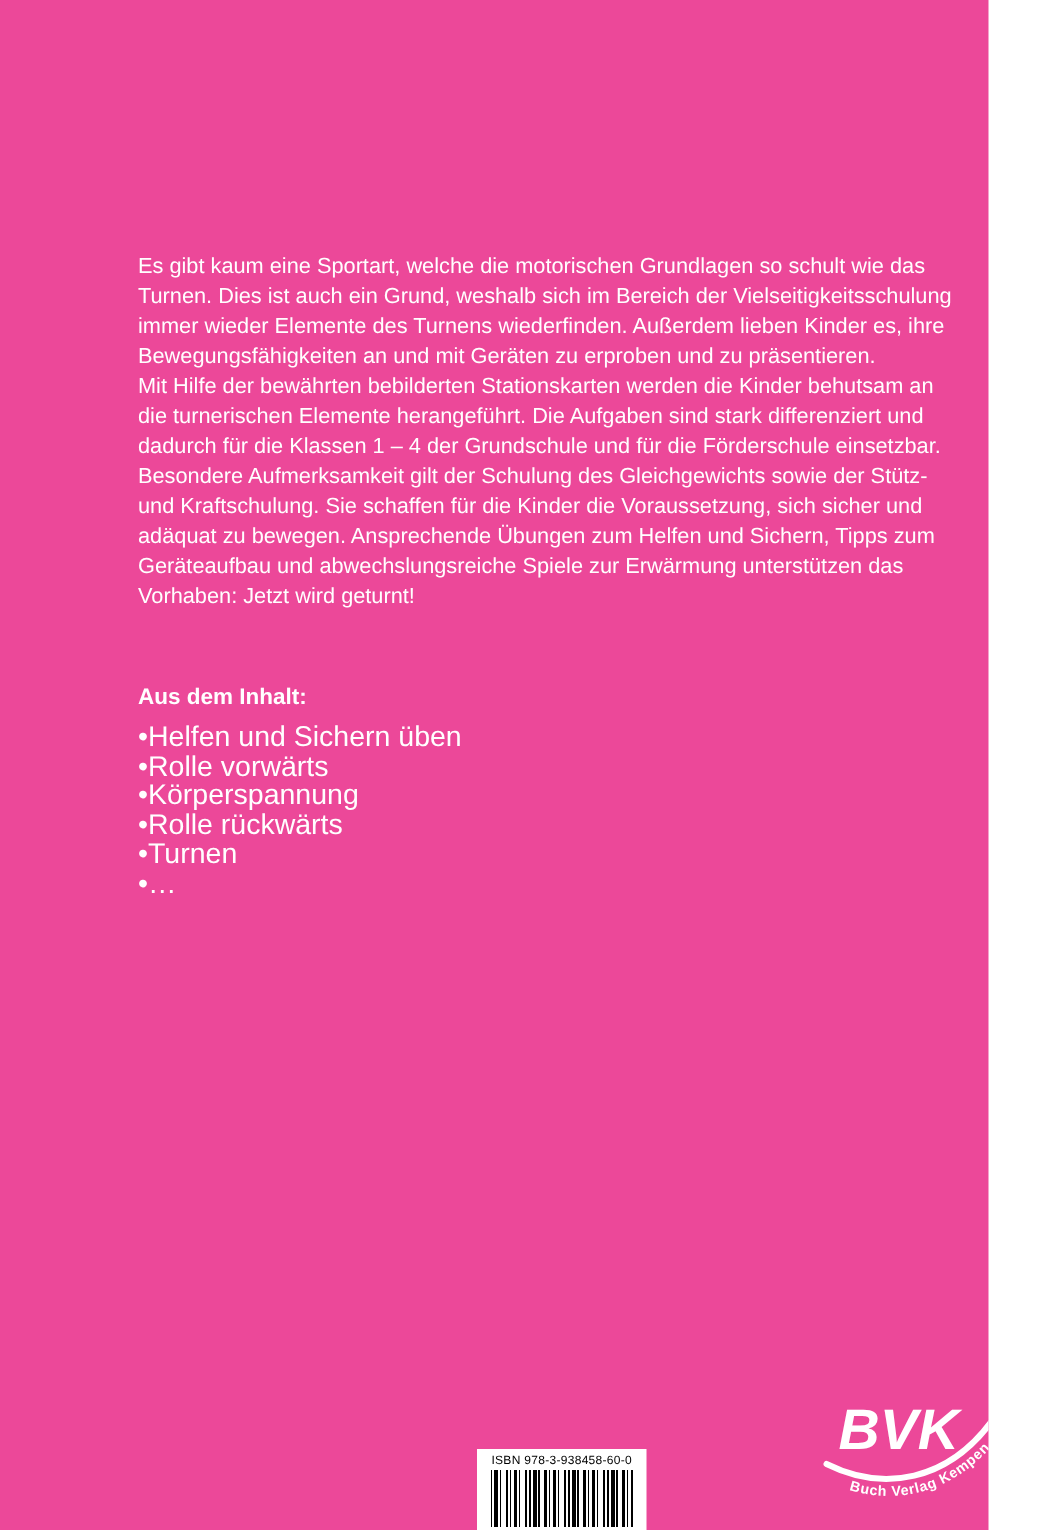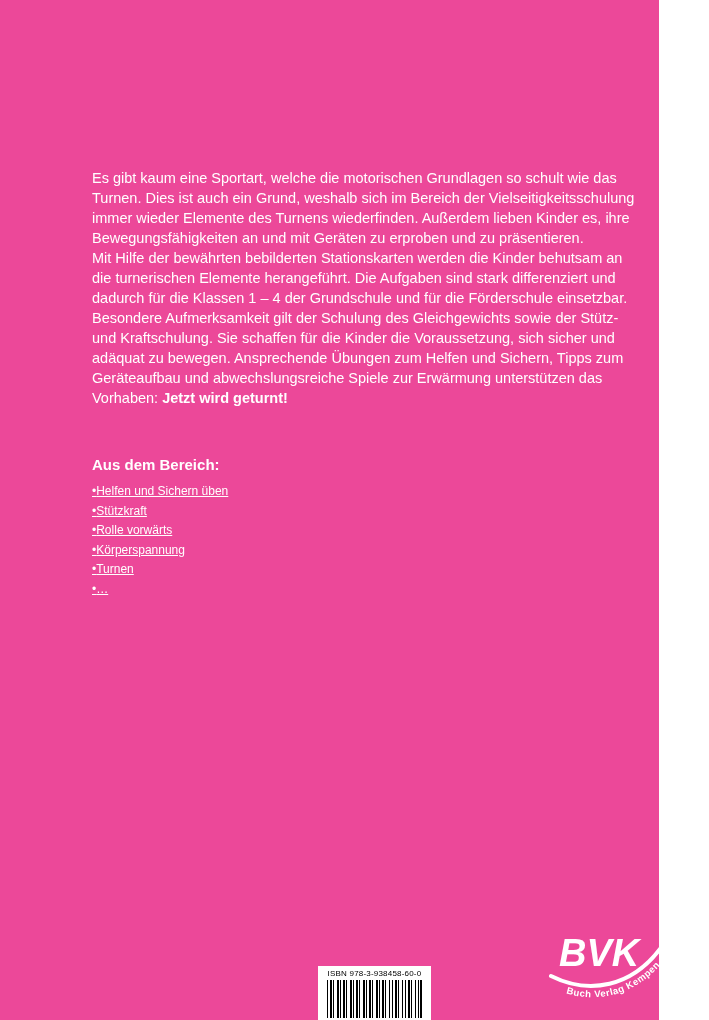--- a/index.html
+++ b/index.html
@@ -17,39 +17,38 @@
   .intro {
     position: absolute;
     left: 92px;
     top: 168px;
     width: 548px;
     color: #ffffff;
     font-size: 14.5px;
     line-height: 20px;
   }
   .para { margin: 0; }
-  .para strong { font-weight: bold; }
+  .para strong { font-weight: normal; }
 
   .contents {
     position: absolute;
     left: 92px;
     top: 456px;
     width: 548px;
     color: #ffffff;
   }
   .contents-heading {
     font-weight: bold;
     font-size: 15px;
     margin-bottom: 9px;
   }
   .contents-list {
     list-style: none;
-    font-size: 12px;
+    font-size: 19px;
     line-height: 19.5px;
-    text-decoration: underline;
   }
   .contents-item::before { content: "\2022 "; }
 
   .barcode-box {
     position: absolute;
     left: 318px;
     top: 966px;
     width: 113px;
     height: 68px;
     background: #ffffff;
@@ -117,26 +116,26 @@
 <body>
 
 <div class="cover">
 
   <div class="intro">
     <p class="para">Es gibt kaum eine Sportart, welche die motorischen Grundlagen so schult wie das Turnen. Dies ist auch ein Grund, weshalb sich im Bereich der Vielseitigkeitsschulung immer wieder Elemente des Turnens wiederfinden. Außerdem lieben Kinder es, ihre Bewegungsfähigkeiten an und mit Geräten zu erproben und zu präsentieren.</p>
     <p class="para"><span>Mit Hilfe der bewährten bebilderten Stationskarten werden die Kinder behutsam an die turnerischen Elemente herangeführt. Die Aufgaben sind stark differenziert und dadurch für die Klassen 1 – 4 der Grundschule und für die Förderschule einsetzbar. Besondere Aufmerksamkeit gilt der Schulung des Gleichgewichts sowie der Stütz- und Kraftschulung. Sie schaffen für die Kinder die Voraussetzung, sich sicher und adäquat zu bewegen. Ansprechende Übungen zum Helfen und Sichern, Tipps zum Geräteaufbau und abwechslungsreiche Spiele zur Erwärmung unterstützen das Vorhaben: </span><strong>Jetzt wird geturnt!</strong></p>
   </div>
 
   <div class="contents">
-    <div class="contents-heading">Aus dem Bereich:</div>
+    <div class="contents-heading">Aus dem Inhalt:</div>
     <ul class="contents-list">
       <li class="contents-item">Helfen und Sichern üben</li>
-      <li class="contents-item">Stützkraft</li>
       <li class="contents-item">Rolle vorwärts</li>
       <li class="contents-item">Körperspannung</li>
+      <li class="contents-item">Rolle rückwärts</li>
       <li class="contents-item">Turnen</li>
       <li class="contents-item">…</li>
     </ul>
   </div>
 
   <div class="barcode-box">
     <div class="isbn-label">ISBN 978-3-938458-60-0</div>
     <div class="barcode-bars"></div>
     <div class="barcode-number">9 783938 458600</div>
   </div>

